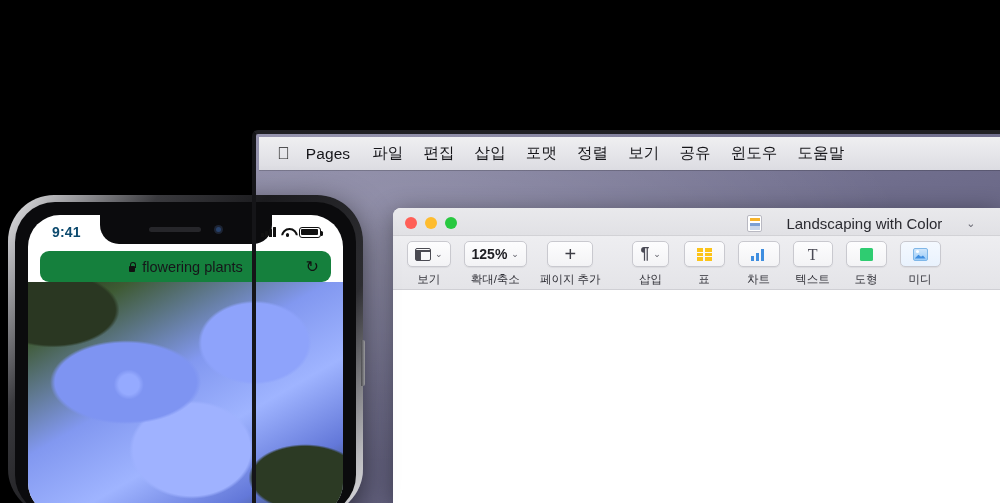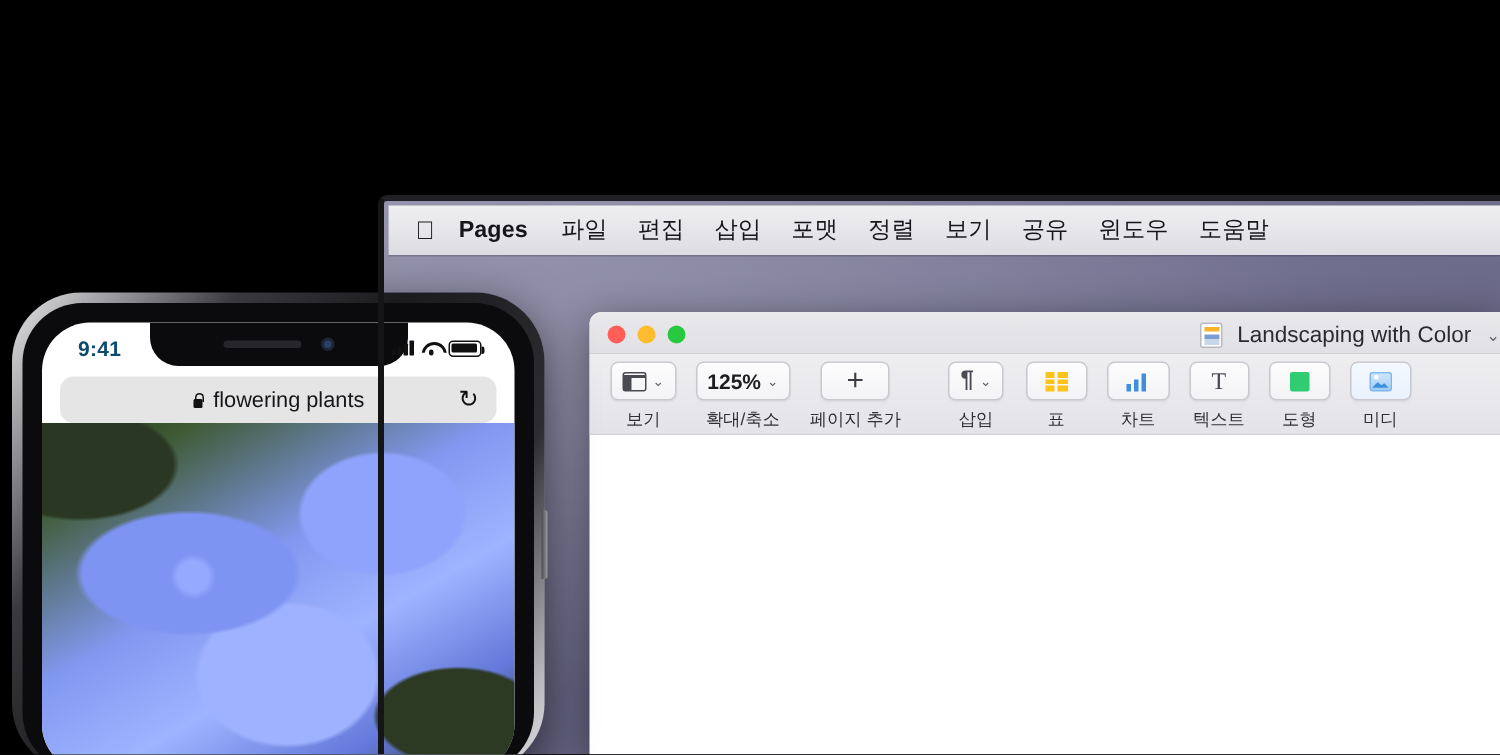--- a/index.html
+++ b/index.html
@@ -31,40 +31,40 @@
   #menubar{
     position:absolute; left:259px; top:137px; width:741px; height:33px;
     background:linear-gradient(to bottom,#efeff1 0%, #e6e6ea 50%, #dcdce2 100%);
     display:flex; align-items:center; gap:0; z-index:30;
     box-shadow:0 1px 0 rgba(0,0,0,.18);
   }
   .mb-apple{ padding:0 12px 0 18px; font-size:17px; line-height:1; color:#1b1b1b; }
   .mb-item{
     font-size:15.5px; color:#16161a; padding:0 10px; letter-spacing:.1px; white-space:nowrap;
   }
-  .mb-app{ font-weight:bold; padding:0 12px 0 4px;text-align:right; }
+  .mb-app{ font-weight:normal; padding:0 12px 0 4px;text-align:right; }
 
   
   #pages-win{
     position:absolute; left:393px; top:208px; width:607px; height:295px;
     background:#fff; border-radius:8px 0 0 0; overflow:hidden; z-index:25;
     box-shadow:0 6px 26px rgba(0,0,0,.45);
   }
   #titlebar{
     position:relative; height:28px;
     background:linear-gradient(to bottom,#e9e9ec,#e1e1e5);
     border-bottom:1px solid #d2d2d6;
   }
   .lights{ position:absolute; left:12px; top:9px; display:flex; gap:8px; }
   .light{ width:12px; height:12px; border-radius:50%; }
   .l-red{ background:#ff5f57; } .l-yel{ background:#febc2e; } .l-grn{ background:#28c840; }
 
   .title-wrap{
     position:absolute; left:0; right:0; top:4px; height:22px;
-    display:flex; align-items:center; justify-content:flex-end; gap:10px;
+    display:flex; align-items:center; justify-content:center; gap:24px;
     padding-left:330px;
   }
   .doc-icon{
     width:15px; height:17px; background:#fff; border:1px solid #b9b9c2; border-radius:2px;
     position:relative; flex:none;
   }
   .doc-icon:before{
     content:""; position:absolute; left:2px; top:2px; width:10px; height:3px;
     background:#f7b32b;
   }
@@ -182,21 +182,21 @@
   }
   .wifi:after{
     content:""; position:absolute; left:4.6px; bottom:0; width:3.6px; height:3.6px;
     background:#111; border-radius:50%;
   }
   .batt{ width:22px; height:11px; border:1.6px solid #111; border-radius:3px; position:relative; }
   .batt:before{ content:""; position:absolute; left:1.2px; top:1.2px; bottom:1.2px; right:2.4px; background:#111; border-radius:1px; }
   .batt:after{ content:""; position:absolute; right:-3.4px; top:3px; width:2px; height:5px; background:#111; border-radius:0 1.5px 1.5px 0; }
 
   #urlbar{
-    margin:2px 12px 0 12px; height:31px; background:#e5e5e5; border-radius:9px;
+    margin:2px 12px 0 12px; height:31px; background:#15803d; border-radius:9px;
     display:flex; align-items:center; justify-content:center; position:relative;
   }
   .lock{ width:8px; height:10px; position:relative; margin-right:6px; }
   .lock:before{
     content:""; position:absolute; left:1px; bottom:0; width:6px; height:6px;
     background:#111; border-radius:1px;
   }
   .lock:after{
     content:""; position:absolute; left:1.8px; top:0; width:4.4px; height:5px;
     border:1.5px solid #111; border-bottom:none; border-radius:3px 3px 0 0;

